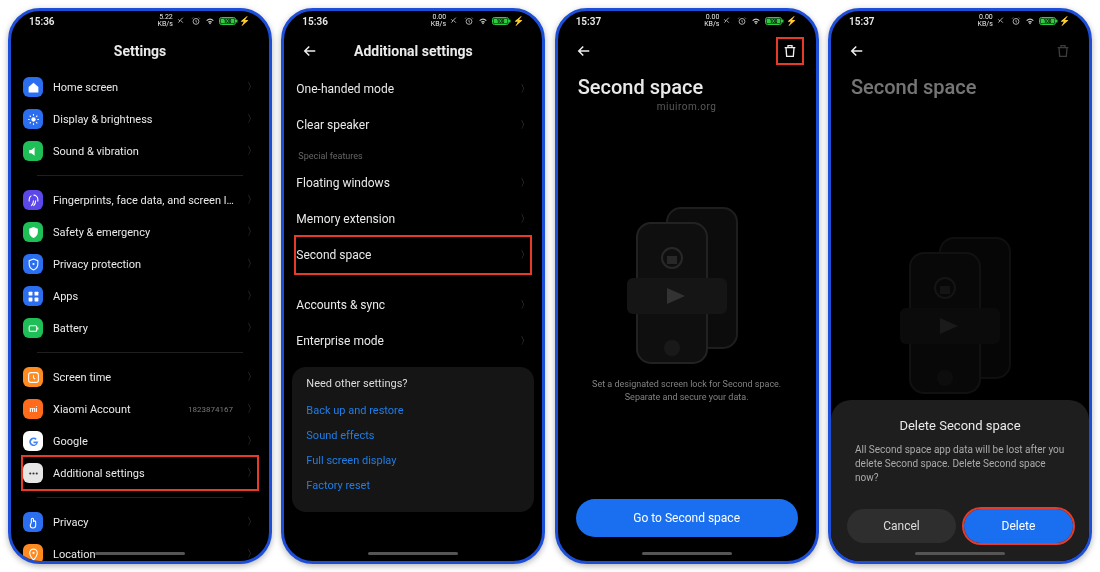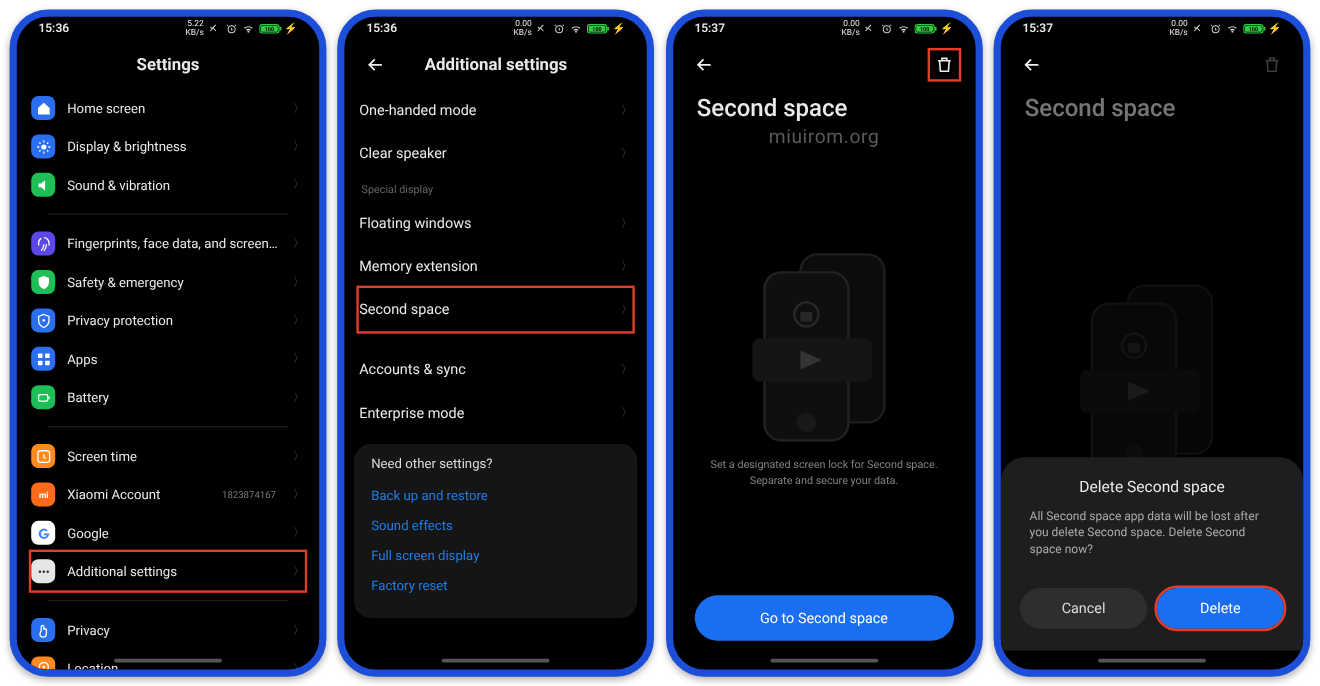--- a/index.html
+++ b/index.html
@@ -11,21 +11,21 @@
     justify-content: space-between;
     align-items: center;
     padding: 8px;
     font-family: -apple-system, "Segoe UI", Roboto, Arial, sans-serif;
   }
   .phone {
     width: 264px;
     height: 556px;
     background: #000;
     border-radius: 32px;
-    border: 6px solid #1d4ed8;
+    border: 3px solid #1d4ed8;
     box-shadow: inset 0 0 0 2px #000, 0 2px 6px rgba(0,0,0,.3);
     position: relative;
     overflow: hidden;
     display: flex;
     flex-direction: column;
     color: #eaeaea;
   }
   .phone::before { 
     content: "";
     position: absolute;
@@ -106,21 +106,21 @@
   .need-block .nb-title { font-size: 11px; color: #ddd; margin-bottom: 8px; }
   .need-block .nb-link { font-size: 11px; color: #1f7de6; padding: 6px 0; cursor: pointer; }
   
   .page-title {
     font-size: 20px;
     font-weight: 500;
     padding: 4px 20px 2px;
   }
   .watermark {
     text-align: center;
-    font-size: 16px;
+    font-size: 10px;
     color: #5a5a5a;
     letter-spacing: .5px;
   }
   .illus {
     flex: 1;
     display: flex;
     flex-direction: column;
     align-items: center;
     justify-content: center;
     color: #888;
@@ -139,21 +139,21 @@
     color: #fff;
     text-align: center;
     font-size: 12px;
     padding: 12px 0;
     border-radius: 22px;
     cursor: pointer;
   }
   
   .sheet {
     position: absolute;
-    bottom: 16px; left: 0; right: 0;
+    bottom: 0; left: 0; right: 0;
     background: #1e1e1e;
     border-radius: 20px 20px 0 0;
     padding: 18px 16px 18px;
   }
   .sheet .sh-title { font-size: 13px; text-align: center; margin-bottom: 10px; }
   .sheet .sh-msg { font-size: 10px; color: #aaa; line-height: 1.4; margin-bottom: 24px; padding: 0 8px;}
   .sheet .sh-btns { display: flex; gap: 8px; }
   .sh-btn {
     flex: 1;
     text-align: center;
@@ -400,21 +400,21 @@
     <div id="s2a">
         <div class="row">
           <span class="label">One-handed mode</span>
           <span class="chev">〉</span>
         </div>
         <div class="row">
           <span class="label">Clear speaker</span>
           <span class="chev">〉</span>
         </div>
       </div>
-    <div class="sect-title">Special display</div>
+    <div class="sect-title">Special features</div>
     <div id="s2b">
         <div class="row">
           <span class="label">Floating windows</span>
           <span class="chev">〉</span>
         </div>
         <div class="row">
           <span class="label">Memory extension</span>
           <span class="chev">〉</span>
         </div>
         <div class="row highlight-red">

